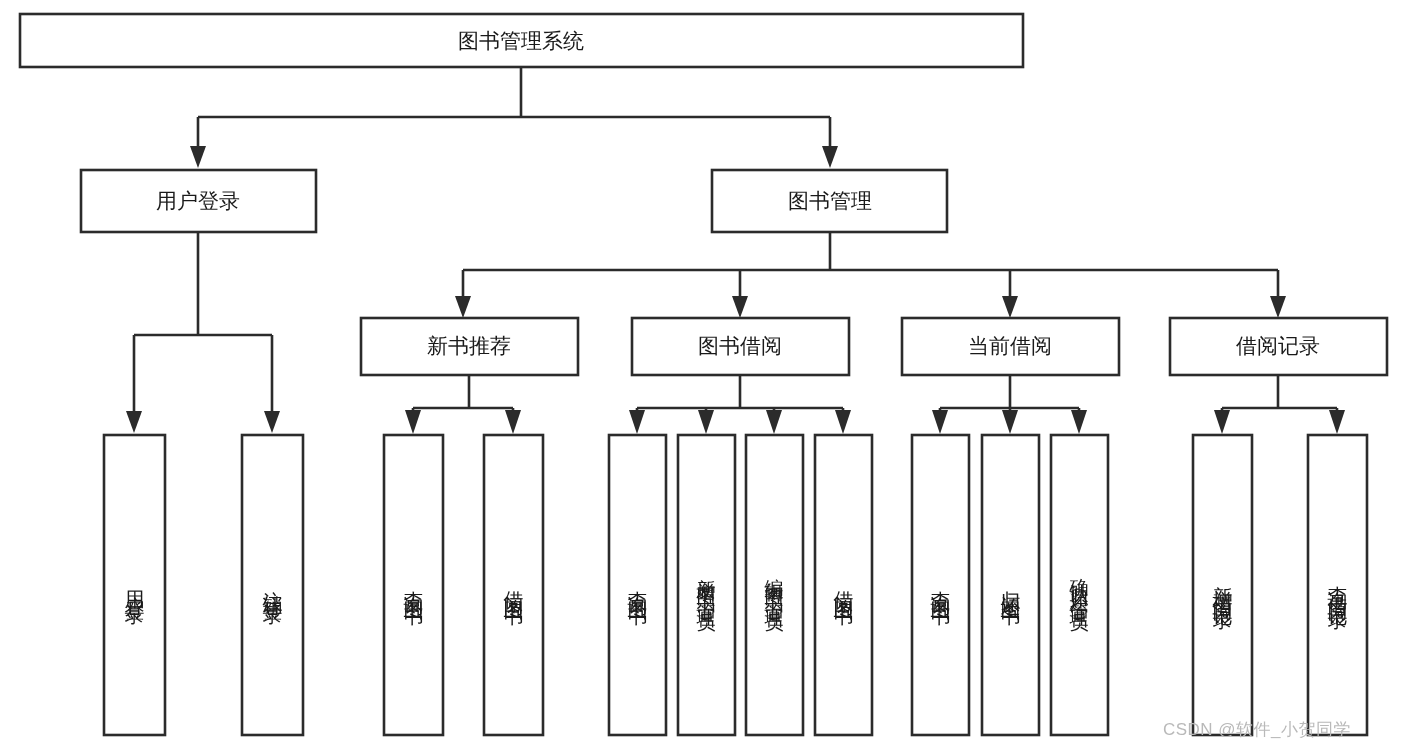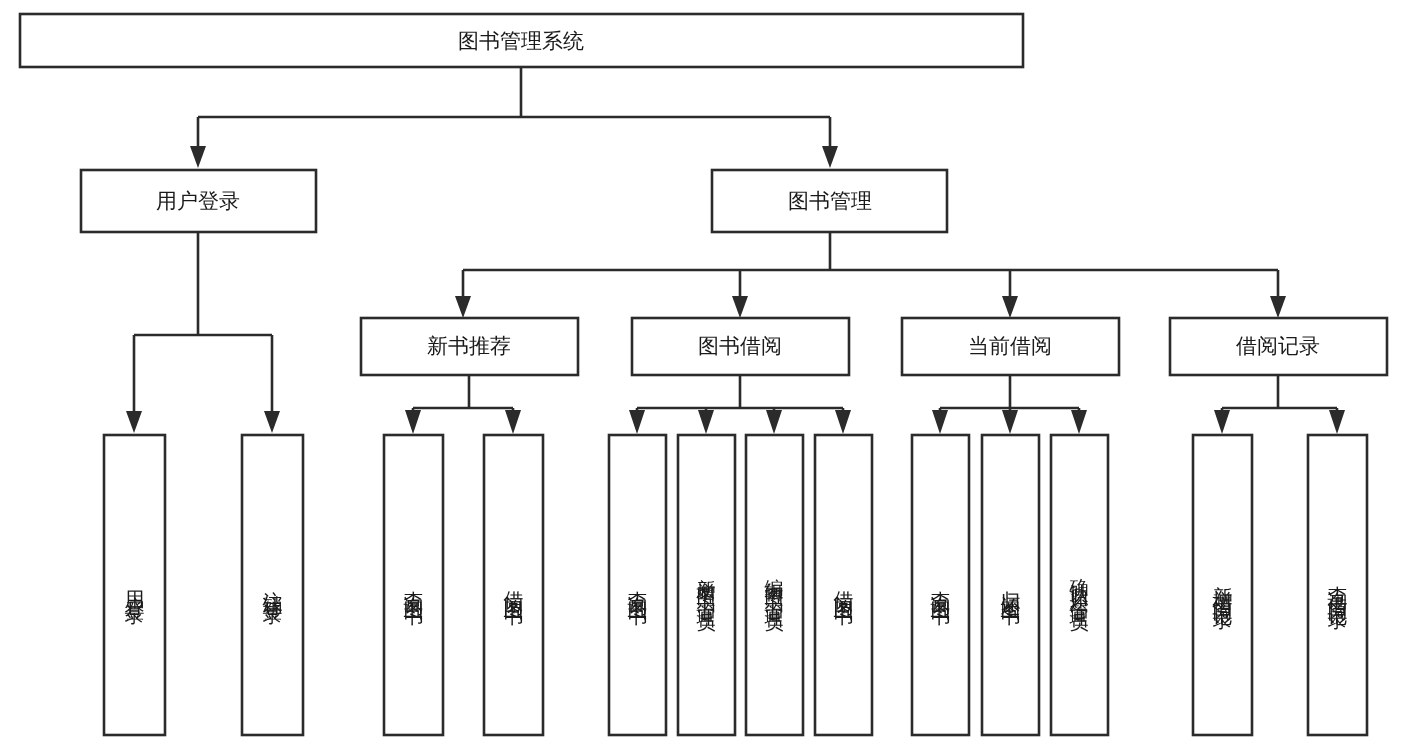--- a/index.html
+++ b/index.html
@@ -220,13 +220,14 @@
       <div style="position: absolute; left: 678px; top: 477px; width: 57px; height: 216px; writing-mode: vertical-rl; text-orientation: upright; font-family: &quot;Liberation Sans&quot;, &quot;DejaVu Sans&quot;, sans-serif; font-size: 19px; line-height: 57px; letter-spacing: 5px; color: rgb(26, 26, 26); white-space: nowrap; text-align: center; pointer-events: none;">新增图书（管理员）</div>
       <div style="position: absolute; left: 746px; top: 477px; width: 57px; height: 216px; writing-mode: vertical-rl; text-orientation: upright; font-family: &quot;Liberation Sans&quot;, &quot;DejaVu Sans&quot;, sans-serif; font-size: 19px; line-height: 57px; letter-spacing: 5px; color: rgb(26, 26, 26); white-space: nowrap; text-align: center; pointer-events: none;">编辑图书（管理员）</div>
       <div style="position: absolute; left: 815px; top: 535px; width: 57px; height: 100px; writing-mode: vertical-rl; text-orientation: upright; font-family: &quot;Liberation Sans&quot;, &quot;DejaVu Sans&quot;, sans-serif; font-size: 20px; line-height: 57px; letter-spacing: 5px; color: rgb(26, 26, 26); white-space: nowrap; text-align: center; pointer-events: none;">借阅图书</div>
       <div style="position: absolute; left: 912px; top: 535px; width: 57px; height: 100px; writing-mode: vertical-rl; text-orientation: upright; font-family: &quot;Liberation Sans&quot;, &quot;DejaVu Sans&quot;, sans-serif; font-size: 20px; line-height: 57px; letter-spacing: 5px; color: rgb(26, 26, 26); white-space: nowrap; text-align: center; pointer-events: none;">查询图书</div>
       <div style="position: absolute; left: 982px; top: 535px; width: 57px; height: 100px; writing-mode: vertical-rl; text-orientation: upright; font-family: &quot;Liberation Sans&quot;, &quot;DejaVu Sans&quot;, sans-serif; font-size: 20px; line-height: 57px; letter-spacing: 5px; color: rgb(26, 26, 26); white-space: nowrap; text-align: center; pointer-events: none;">归还图书</div>
       <div style="position: absolute; left: 1051px; top: 477px; width: 57px; height: 216px; writing-mode: vertical-rl; text-orientation: upright; font-family: &quot;Liberation Sans&quot;, &quot;DejaVu Sans&quot;, sans-serif; font-size: 19px; line-height: 57px; letter-spacing: 5px; color: rgb(26, 26, 26); white-space: nowrap; text-align: center; pointer-events: none;">确认归还（管理员）</div>
       <div style="position: absolute; left: 1193px; top: 510px; width: 59px; height: 150px; writing-mode: vertical-rl; text-orientation: upright; font-family: &quot;Liberation Sans&quot;, &quot;DejaVu Sans&quot;, sans-serif; font-size: 20px; line-height: 59px; letter-spacing: 5px; color: rgb(26, 26, 26); white-space: nowrap; text-align: center; pointer-events: none;">新增借阅记录</div>
       <div style="position: absolute; left: 1308px; top: 510px; width: 59px; height: 150px; writing-mode: vertical-rl; text-orientation: upright; font-family: &quot;Liberation Sans&quot;, &quot;DejaVu Sans&quot;, sans-serif; font-size: 20px; line-height: 59px; letter-spacing: 5px; color: rgb(26, 26, 26); white-space: nowrap; text-align: center; pointer-events: none;">查询借阅记录</div>
     </div>
 
+  <div class="watermark">CSDN @软件_小贺同学</div>
 </div>
 
 </body></html>

